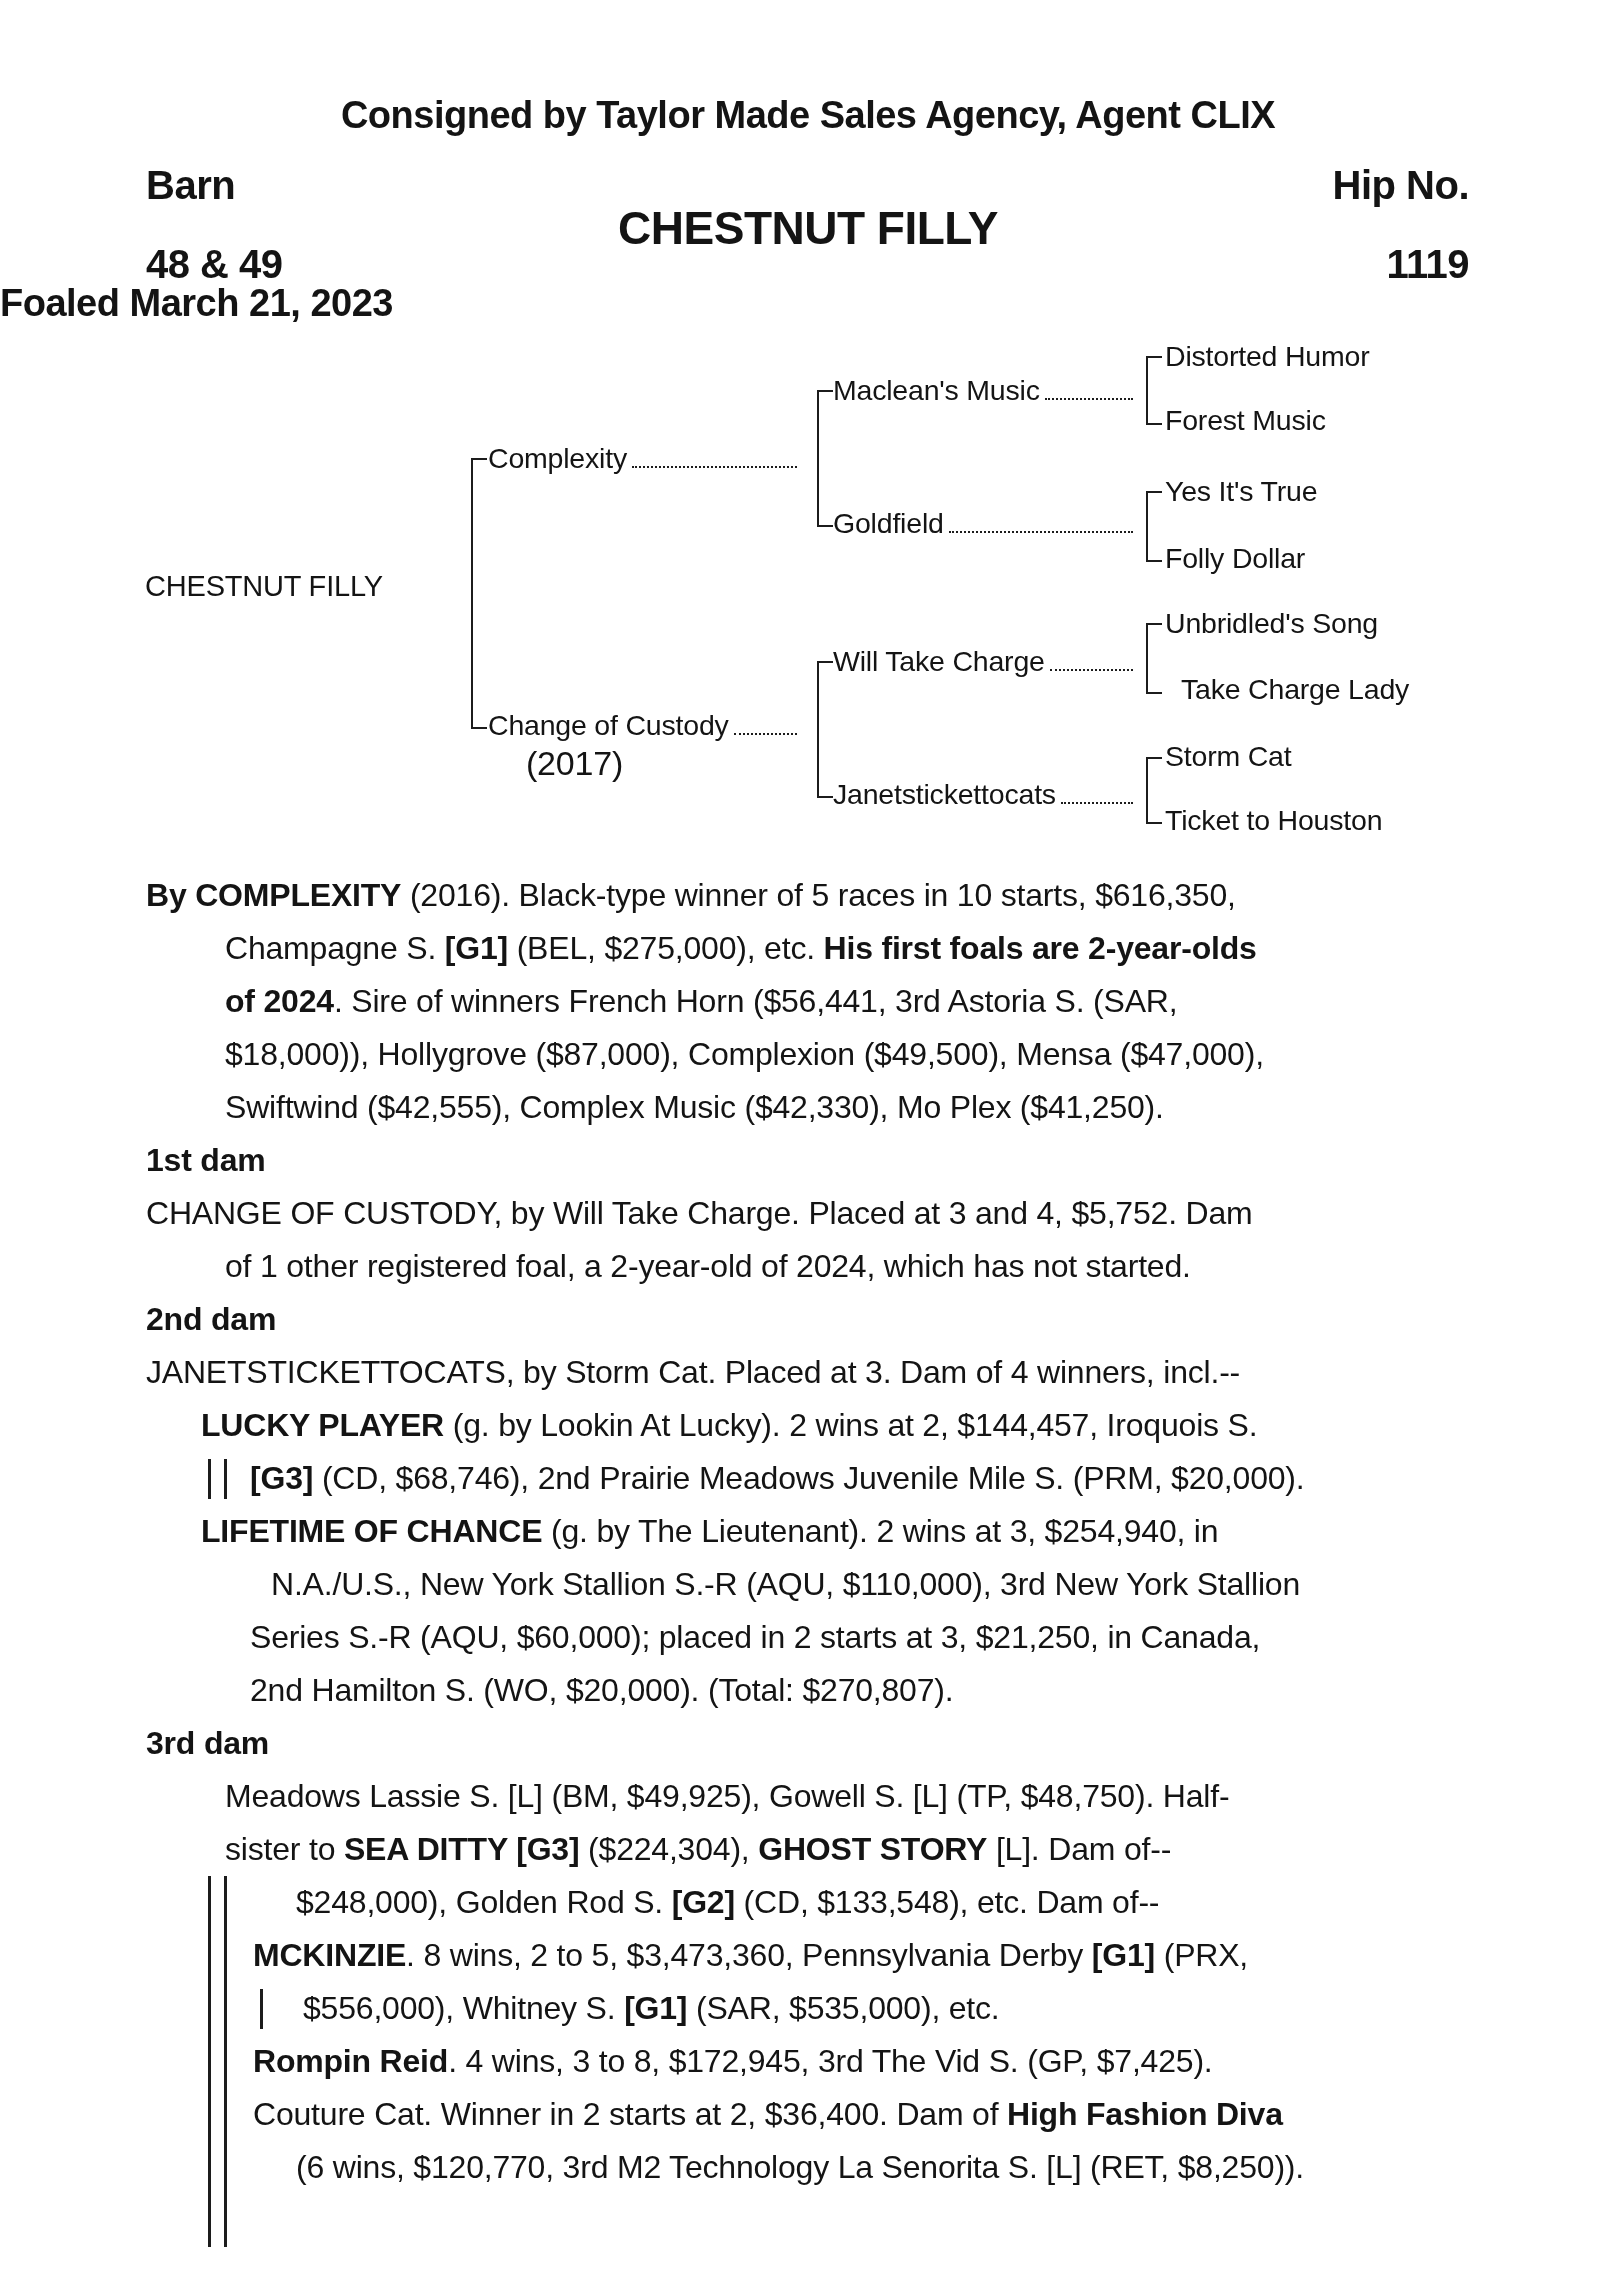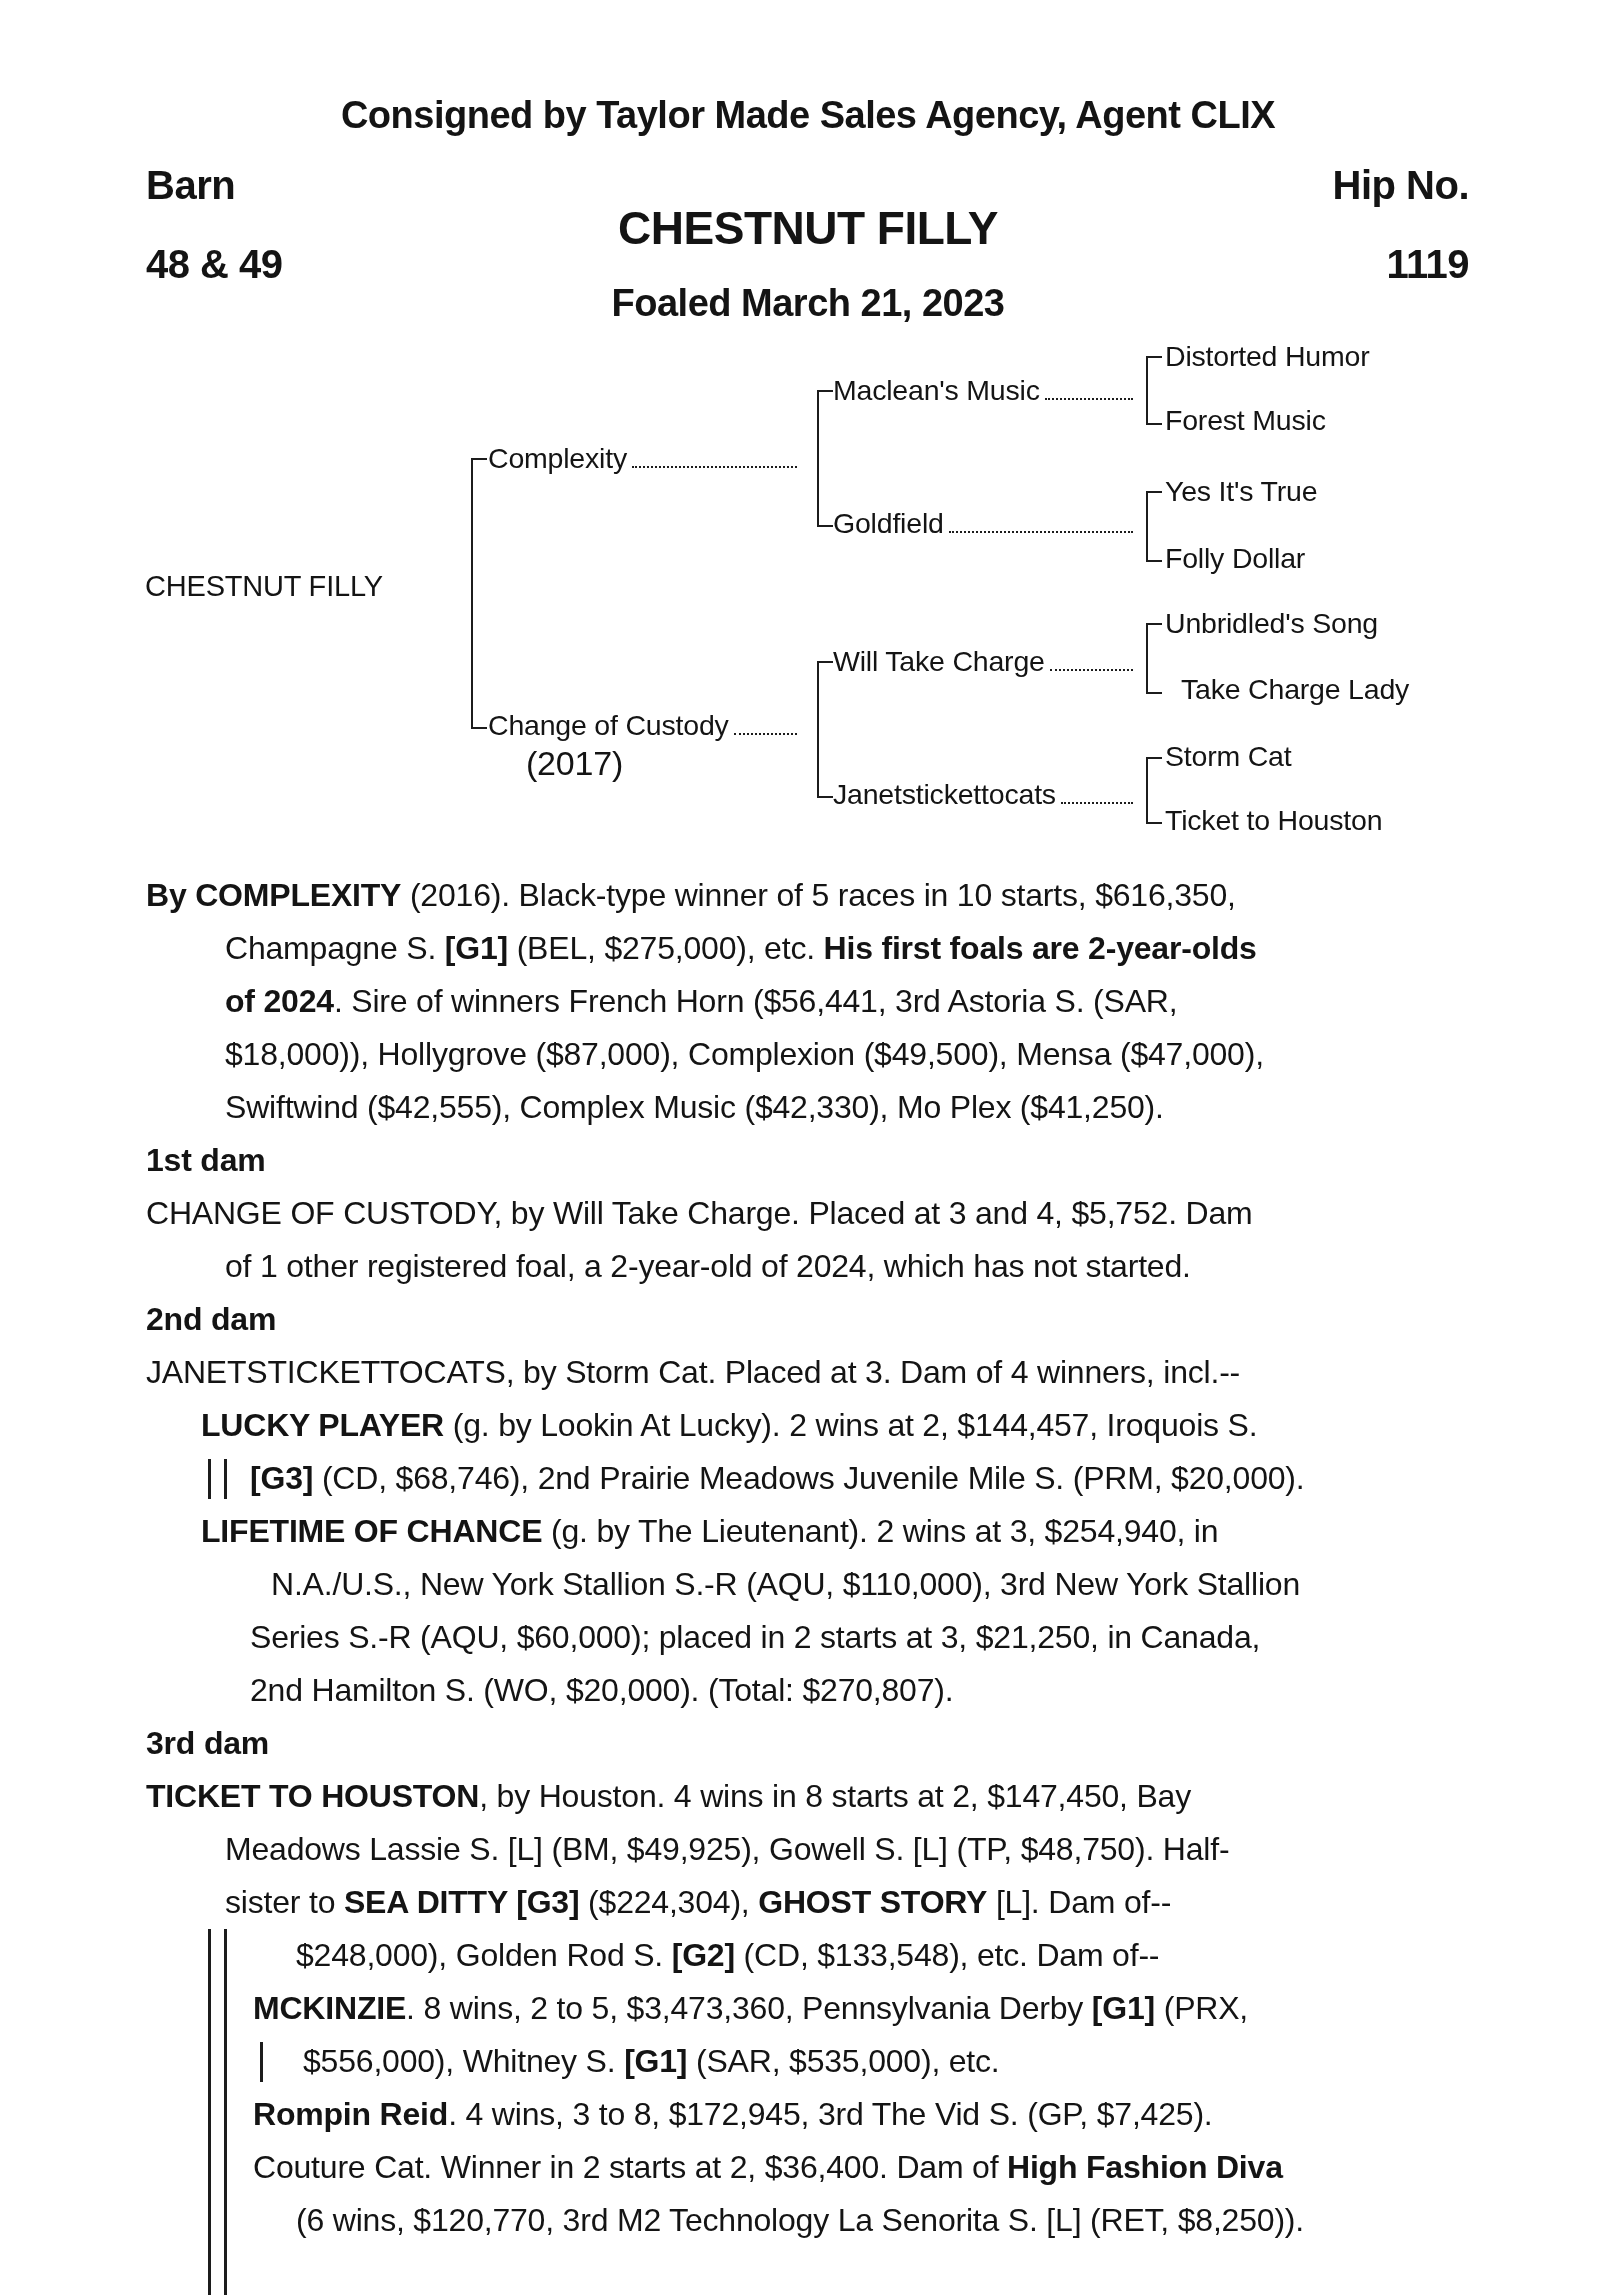--- a/index.html
+++ b/index.html
@@ -17,21 +17,21 @@
   .corner{position:absolute;font-size:40px;font-weight:700;line-height:46px;letter-spacing:-0.5px;}
   .corner-left{left:146px;top:162px;text-align:left;}
   .corner-right{right:147px;top:162px;text-align:right;}
   .corner div{white-space:nowrap;}
   .corner .v2{margin-top:33px;}
   .title{
     position:absolute;top:201px;left:0;width:100%;text-align:center;
     font-size:46px;font-weight:700;letter-spacing:-0.5px;
   }
   .foaled{
-    position:absolute;top:282px;left:0;width:100%;text-align:center;
+    position:absolute;top:282px;left:0;width:100%;text-align:left;
     font-size:38px;font-weight:700;letter-spacing:-0.5px;
   }
   
   .tree{position:absolute;inset:0;}
   .tnode{
     position:absolute;font-size:28.5px;line-height:28.5px;white-space:nowrap;
     display:flex;align-items:flex-end;letter-spacing:-0.2px;
   }
   .tnode .lbl{white-space:pre;}
   .tnode .dots{flex:1 1 auto;border-bottom:2.3px dotted #1c1c1c;margin:0 0.9px 4.6px 5.5px;min-width:13.8px;}
@@ -143,21 +143,20 @@
       <div class="cline" style="padding-left: 225px;"><span>of 1 other registered foal, a 2-year-old of 2024, which has not started.</span></div>
       <div class="cline" style="padding-left: 146px;"><span class="b">2nd dam</span></div>
       <div class="cline" style="padding-left: 146px;"><span>JANETSTICKETTOCATS, by Storm Cat. Placed at 3. Dam of 4 winners, incl.--</span></div>
       <div class="cline" style="padding-left: 201px;"><span class="b">LUCKY PLAYER</span><span> (g. by Lookin At Lucky). 2 wins at 2, $144,457, Iroquois S.</span></div>
       <div class="cline" style="padding-left: 250px;"><span class="rule inset" style="left: 208px;"></span><span class="rule inset" style="left: 224px;"></span><span class="b">[G3]</span><span> (CD, $68,746), 2nd Prairie Meadows Juvenile Mile S. (PRM, $20,000).</span></div>
       <div class="cline" style="padding-left: 201px;"><span class="b">LIFETIME OF CHANCE</span><span> (g. by The Lieutenant). 2 wins at 3, $254,940, in</span></div>
       <div class="cline" style="padding-left: 250px; margin-left: 21px;"><span>N.A./U.S., New York Stallion S.-R (AQU, $110,000), 3rd New York Stallion</span></div>
       <div class="cline" style="padding-left: 250px;"><span>Series S.-R (AQU, $60,000); placed in 2 starts at 3, $21,250, in Canada,</span></div>
       <div class="cline" style="padding-left: 250px;"><span>2nd Hamilton S. (WO, $20,000). (Total: $270,807).</span></div>
       <div class="cline" style="padding-left: 146px;"><span class="b">3rd dam</span></div>
-      <div class="cline" style="padding-left: 146px;"><span class="b">TICKET TO HOUSTON</span><span>, by Houston. 4 wins in 8 starts at 2, $147,450, Bay</span></div>
       <div class="cline" style="padding-left: 225px;"><span>Meadows Lassie S. [L] (BM, $49,925), Gowell S. [L] (TP, $48,750). Half-</span></div>
       <div class="cline" style="padding-left: 225px;"><span>sister to </span><span class="b">SEA DITTY [G3]</span><span> ($224,304), </span><span class="b">GHOST STORY</span><span> [L]. Dam of--</span></div>
       <div class="cline" style="padding-left: 296px;"><span class="rule full" style="left: 208px;"></span><span class="rule full" style="left: 224px;"></span><span>$248,000), Golden Rod S. </span><span class="b">[G2]</span><span> (CD, $133,548), etc. Dam of--</span></div>
       <div class="cline" style="padding-left: 253px;"><span class="rule full" style="left: 208px;"></span><span class="rule full" style="left: 224px;"></span><span class="b">MCKINZIE</span><span>. 8 wins, 2 to 5, $3,473,360, Pennsylvania Derby </span><span class="b">[G1]</span><span> (PRX,</span></div>
       <div class="cline" style="padding-left: 303px;"><span class="rule full" style="left: 208px;"></span><span class="rule full" style="left: 224px;"></span><span class="rule inset" style="left: 260px;"></span><span>$556,000), Whitney S. </span><span class="b">[G1]</span><span> (SAR, $535,000), etc.</span></div>
       <div class="cline" style="padding-left: 253px;"><span class="rule full" style="left: 208px;"></span><span class="rule full" style="left: 224px;"></span><span class="b">Rompin Reid</span><span>. 4 wins, 3 to 8, $172,945, 3rd The Vid S. (GP, $7,425).</span></div>
       <div class="cline" style="padding-left: 253px;"><span class="rule full" style="left: 208px;"></span><span class="rule full" style="left: 224px;"></span><span>Couture Cat. Winner in 2 starts at 2, $36,400. Dam of </span><span class="b">High Fashion Diva</span></div>
       <div class="cline" style="padding-left: 296px;"><span class="rule full" style="left: 208px;"></span><span class="rule full" style="left: 224px;"></span><span>(6 wins, $120,770, 3rd M2 Technology La Senorita S. [L] (RET, $8,250)).</span></div>
       <div class="cline" style="padding-left: 296px;"><span class="rule full" style="left: 208px;"></span><span class="rule full" style="left: 224px;"></span></div>
     </div>

